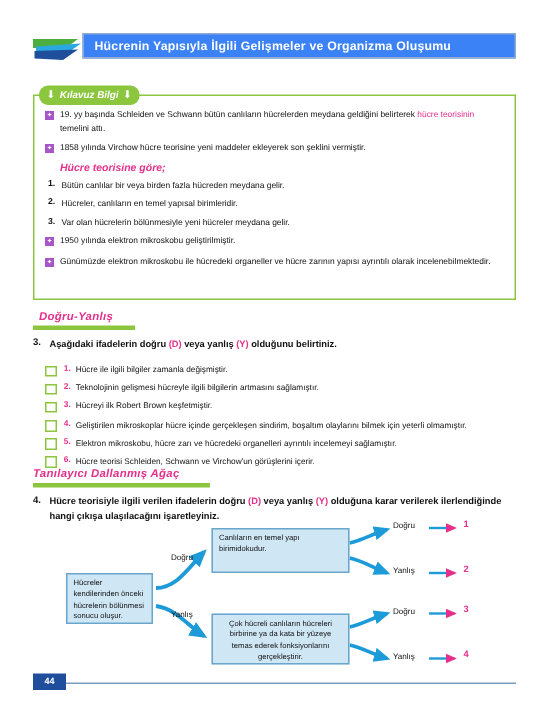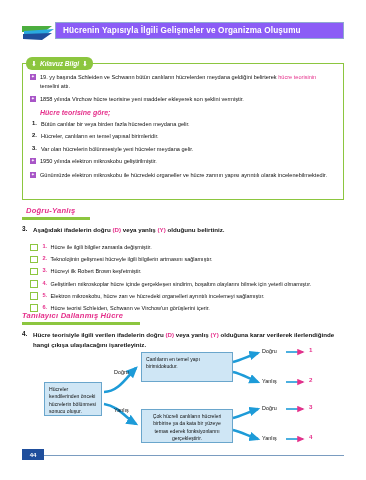--- a/index.html
+++ b/index.html
@@ -30,21 +30,21 @@
     top: 1px;
     width: 36px;
     height: 18px;
   }
   .header-bar {
     position: absolute;
     left: 33px;
     top: 0;
     right: 0;
     height: 17px;
-    background: #8b5cf6;
+    background: #3b82f6;
     border: 1px solid #8fa9d0;
     box-sizing: border-box;
     display: flex;
     align-items: center;
   }
   .header-title {
     color: #ffffff;
     font-size: 8.2px;
     font-weight: bold;
     letter-spacing: 0.15px;
@@ -376,21 +376,21 @@
     <span class="tf-idx">5.</span>
     <span class="tf-text">Elektron mikroskobu, hücre zarı ve hücredeki organelleri ayrıntılı incelemeyi sağlamıştır.</span>
   </div>
   <div class="tf-row">
     <span class="tf-box"></span>
     <span class="tf-idx">6.</span>
     <span class="tf-text">Hücre teorisi Schleiden, Schwann ve Virchow'un görüşlerini içerir.</span>
   </div>
 </div>
 
-<div class="sec-head" style="left:22px; top:311px;">Tanılayıcı Dallanmış Hücre</div>
+<div class="sec-head" style="left:22px; top:311px;">Tanılayıcı Dallanmış Ağaç</div>
 <div class="sec-rule" style="left:22px; top:322px; width:118px;"></div>
 
 <div class="q-row" style="left:22px; top:330px; width:322px;">
   <span class="q-idx">4.</span>
   <span class="q-text"><span>Hücre teorisiyle ilgili verilen ifadelerin doğru </span><span class="hl-pink">(D)</span><span>  veya yanlış </span><span class="hl-pink">(Y)</span><span> olduğuna karar verilerek ilerlendiğinde hangi çıkışa ulaşılacağını işaretleyiniz.</span></span>
 </div>
 
 <div class="diagram">
 
   <svg class="dg-svg" viewBox="0 0 322 95">

